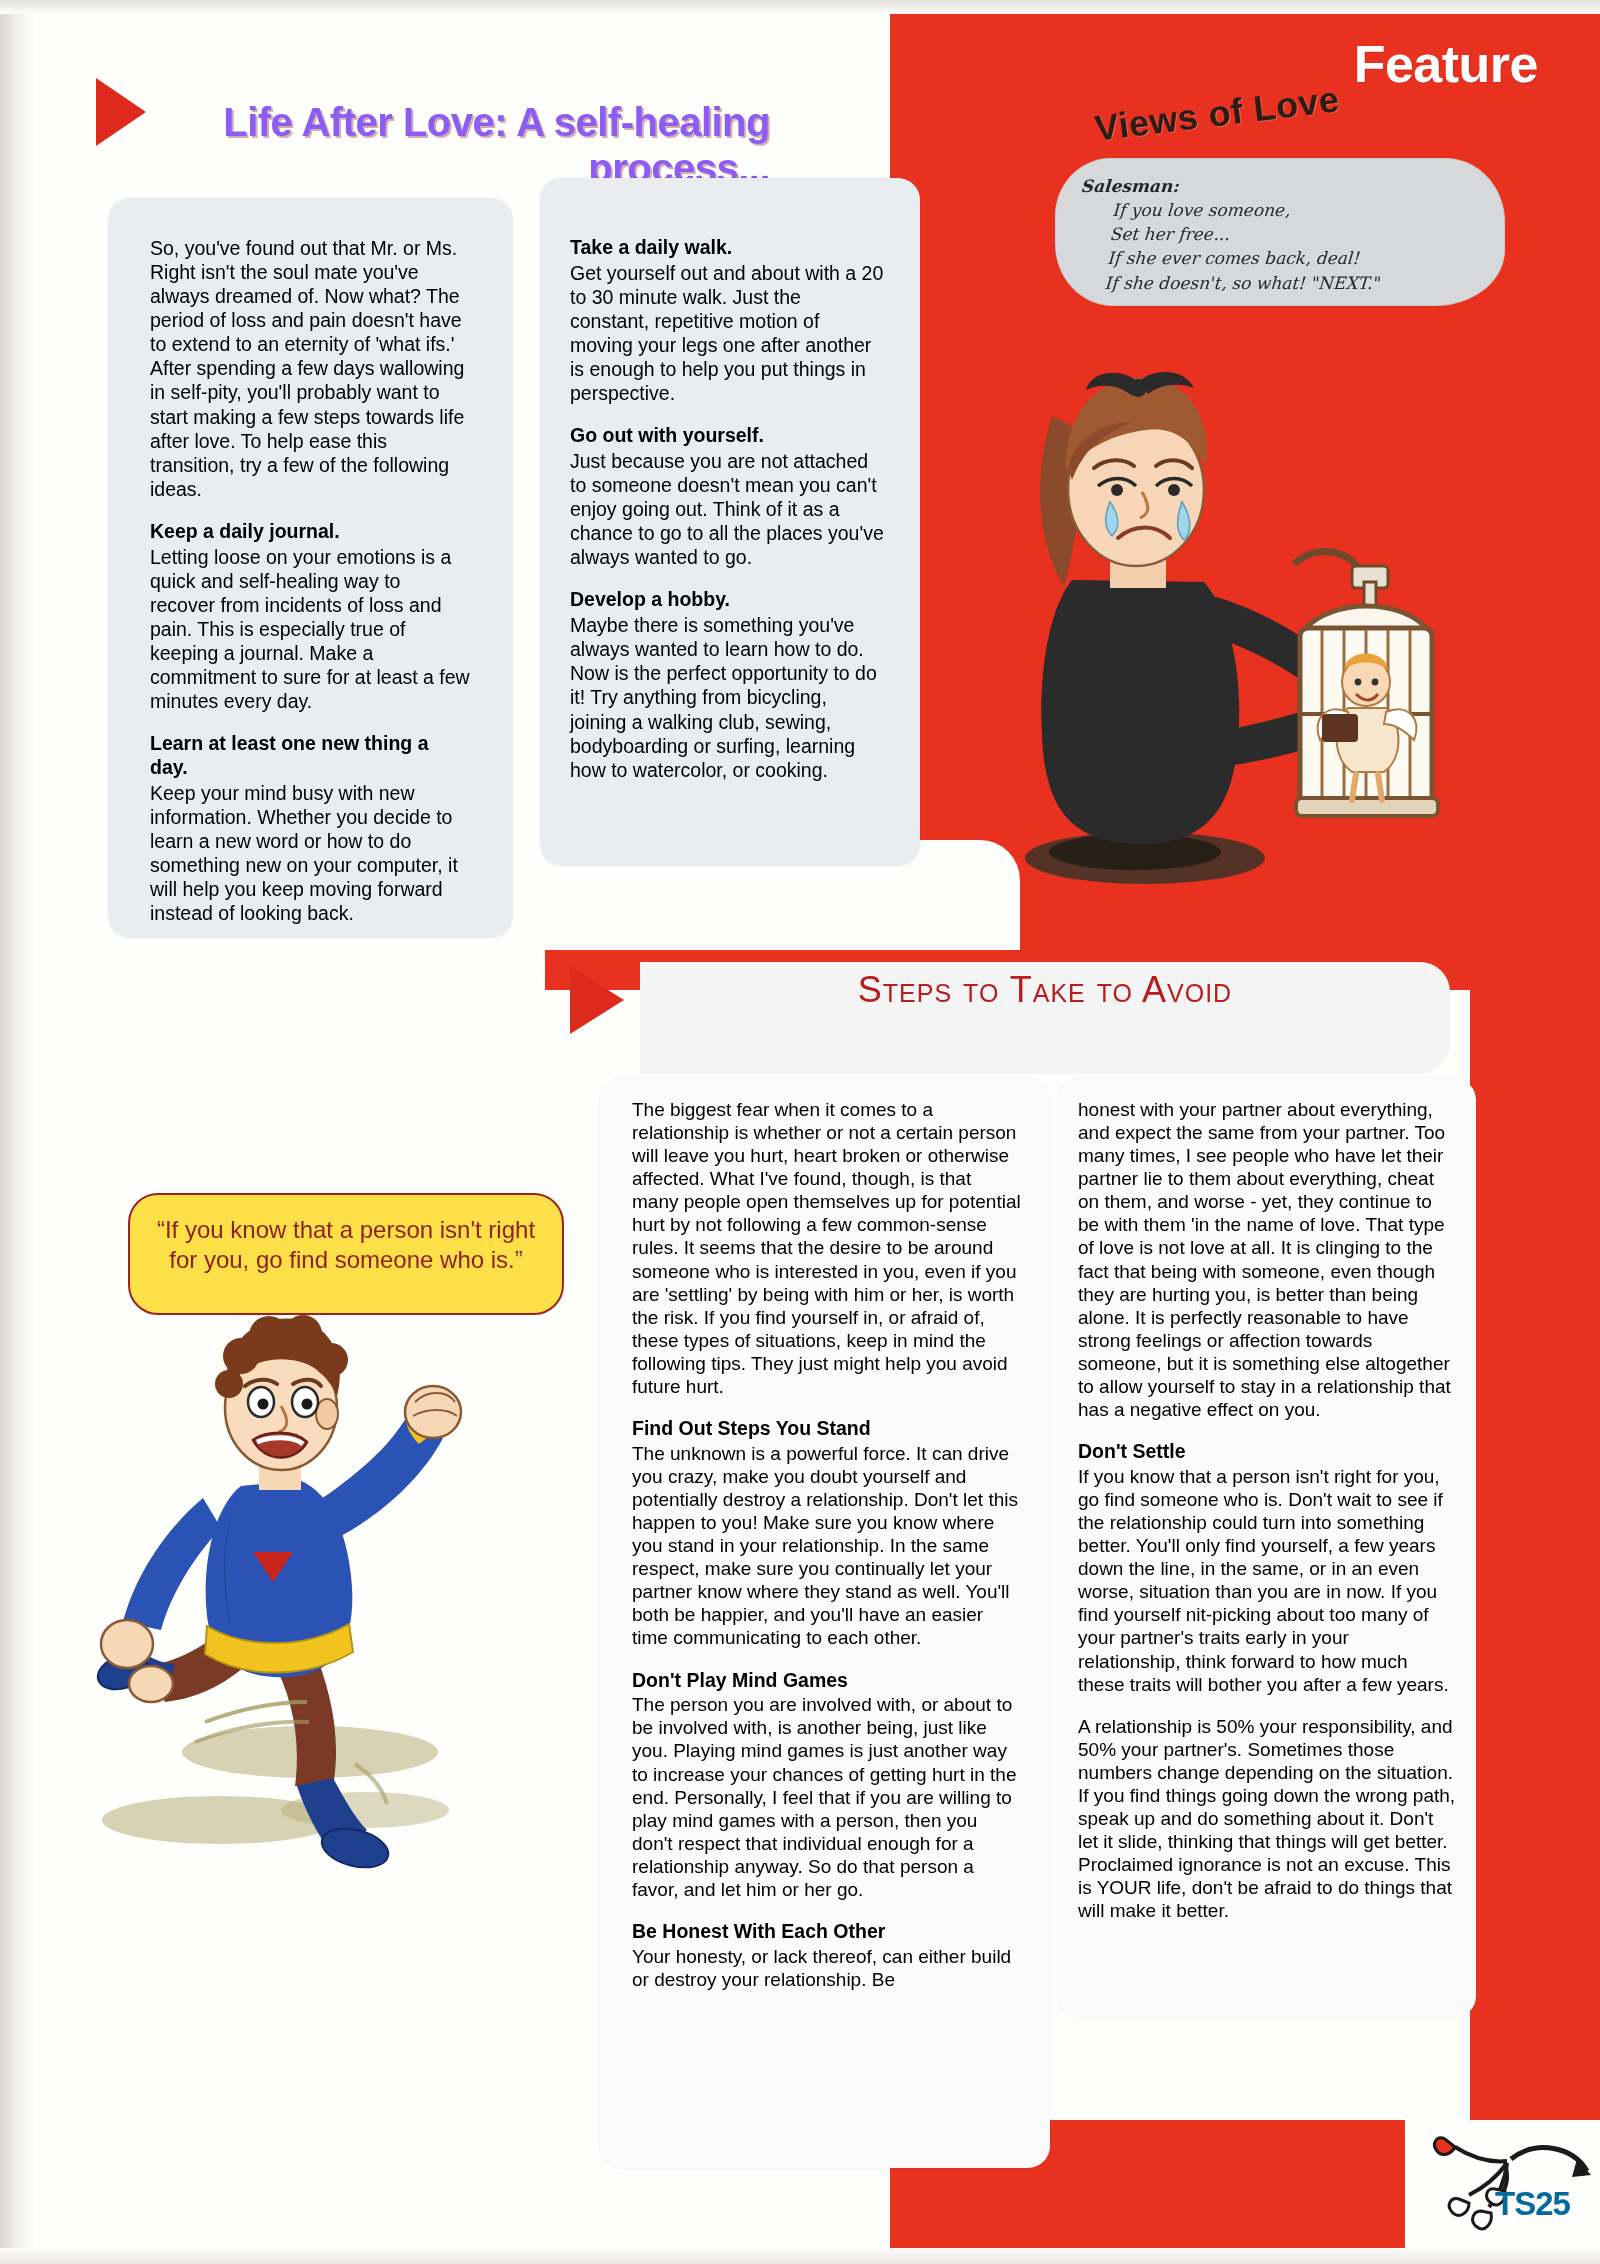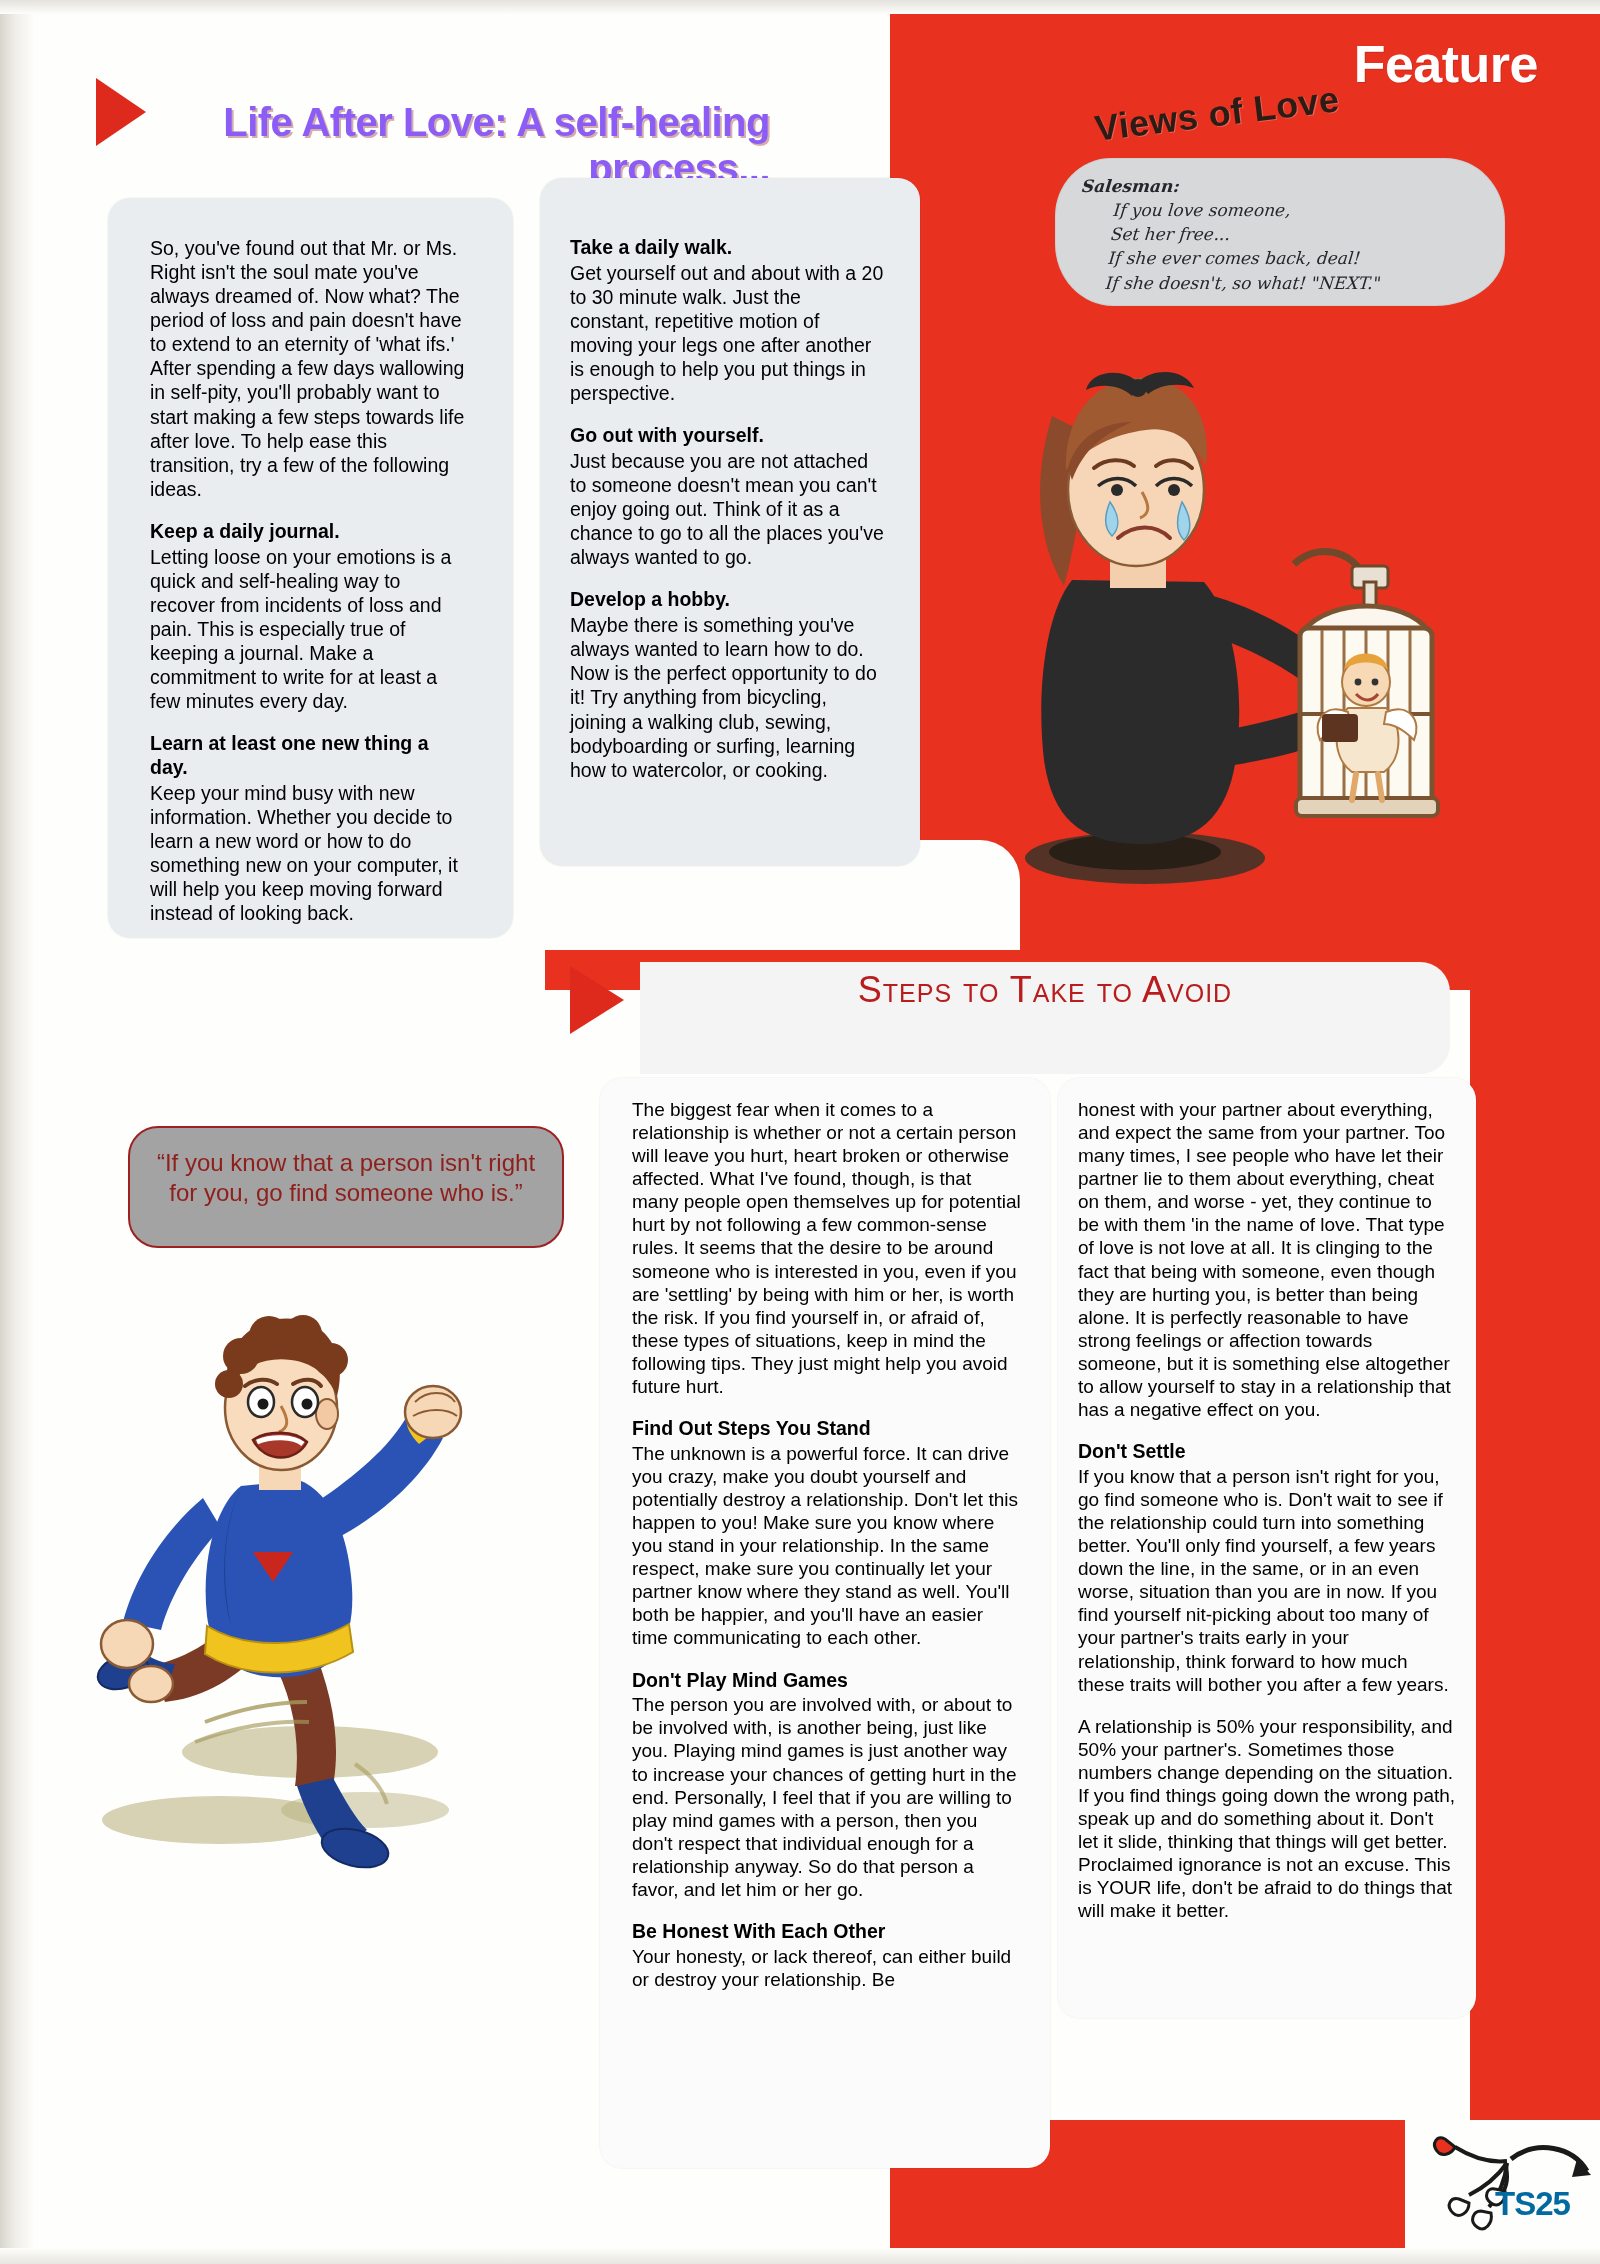--- a/index.html
+++ b/index.html
@@ -121,22 +121,22 @@
   .sec2-title{
     position:absolute;left:640px;top:968px;width:810px;
     text-align:center;color:#b91c1c;
     font-family:Liberation Sans, sans-serif;
     font-size:36px;line-height:1.22;letter-spacing:1px;
     font-variant:small-caps;
   }
 
   
   .pullquote{
-    position:absolute;left:128px;top:1126px;width:432px;height:118px;
-    border:2.5px solid #9e2020;border-radius:30px;background:#a3a3a3;
+    position:absolute;left:128px;top:1193px;width:432px;height:118px;
+    border:2.5px solid #9e2020;border-radius:30px;background:#fde047;
   }
   .pullquote span{
     display:block;padding:20px 26px 0 26px;text-align:center;
     color:#8e1f1c;font-size:24px;line-height:1.26;
     font-family:"Liberation Sans", sans-serif;
   }
 
   
   .panel.b1{left:600px;top:1078px;width:450px;height:1090px;}
   .panel.b2{left:1058px;top:1078px;width:418px;height:940px;}
@@ -187,21 +187,21 @@
       <span class="ln">If she doesn't, so what! "NEXT."</span>
     </div>
   </div>
 
   <div class="panel c1"></div>
   <div class="panel c2"></div>
 
   <div class="col c1">
     <p>So, you've found out that Mr. or Ms. Right isn't the soul mate you've always dreamed of. Now what? The period of loss and pain doesn't have to extend to an eternity of 'what ifs.' After spending a few days wallowing in self-pity, you'll probably want to start making a few steps towards life after love. To help ease this transition, try a few of the following ideas.</p>
     <h4>Keep a daily journal.</h4>
-    <p>Letting loose on your emotions is a quick and self-healing way to recover from incidents of loss and pain. This is especially true of keeping a journal. Make a commitment to write for at least a few minutes every day.</p>
+    <p>Letting loose on your emotions is a quick and self-healing way to recover from incidents of loss and pain. This is especially true of keeping a journal. Make a commitment to sure for at least a few minutes every day.</p>
     <h4>Learn at least one new thing a day.</h4>
     <p>Keep your mind busy with new information. Whether you decide to learn a new word or how to do something new on your computer, it will help you keep moving forward instead of looking back.</p>
   </div>
 
   <div class="col c2">
     <h4>Take a daily walk.</h4>
     <p>Get yourself out and about with a 20 to 30 minute walk. Just the constant, repetitive motion of moving your legs one after another is enough to help you put things in perspective.</p>
     <h4>Go out with yourself.</h4>
     <p>Just because you are not attached to someone doesn't mean you can't enjoy going out. Think of it as a chance to go to all the places you've always wanted to go.</p>
     <h4>Develop a hobby.</h4>

